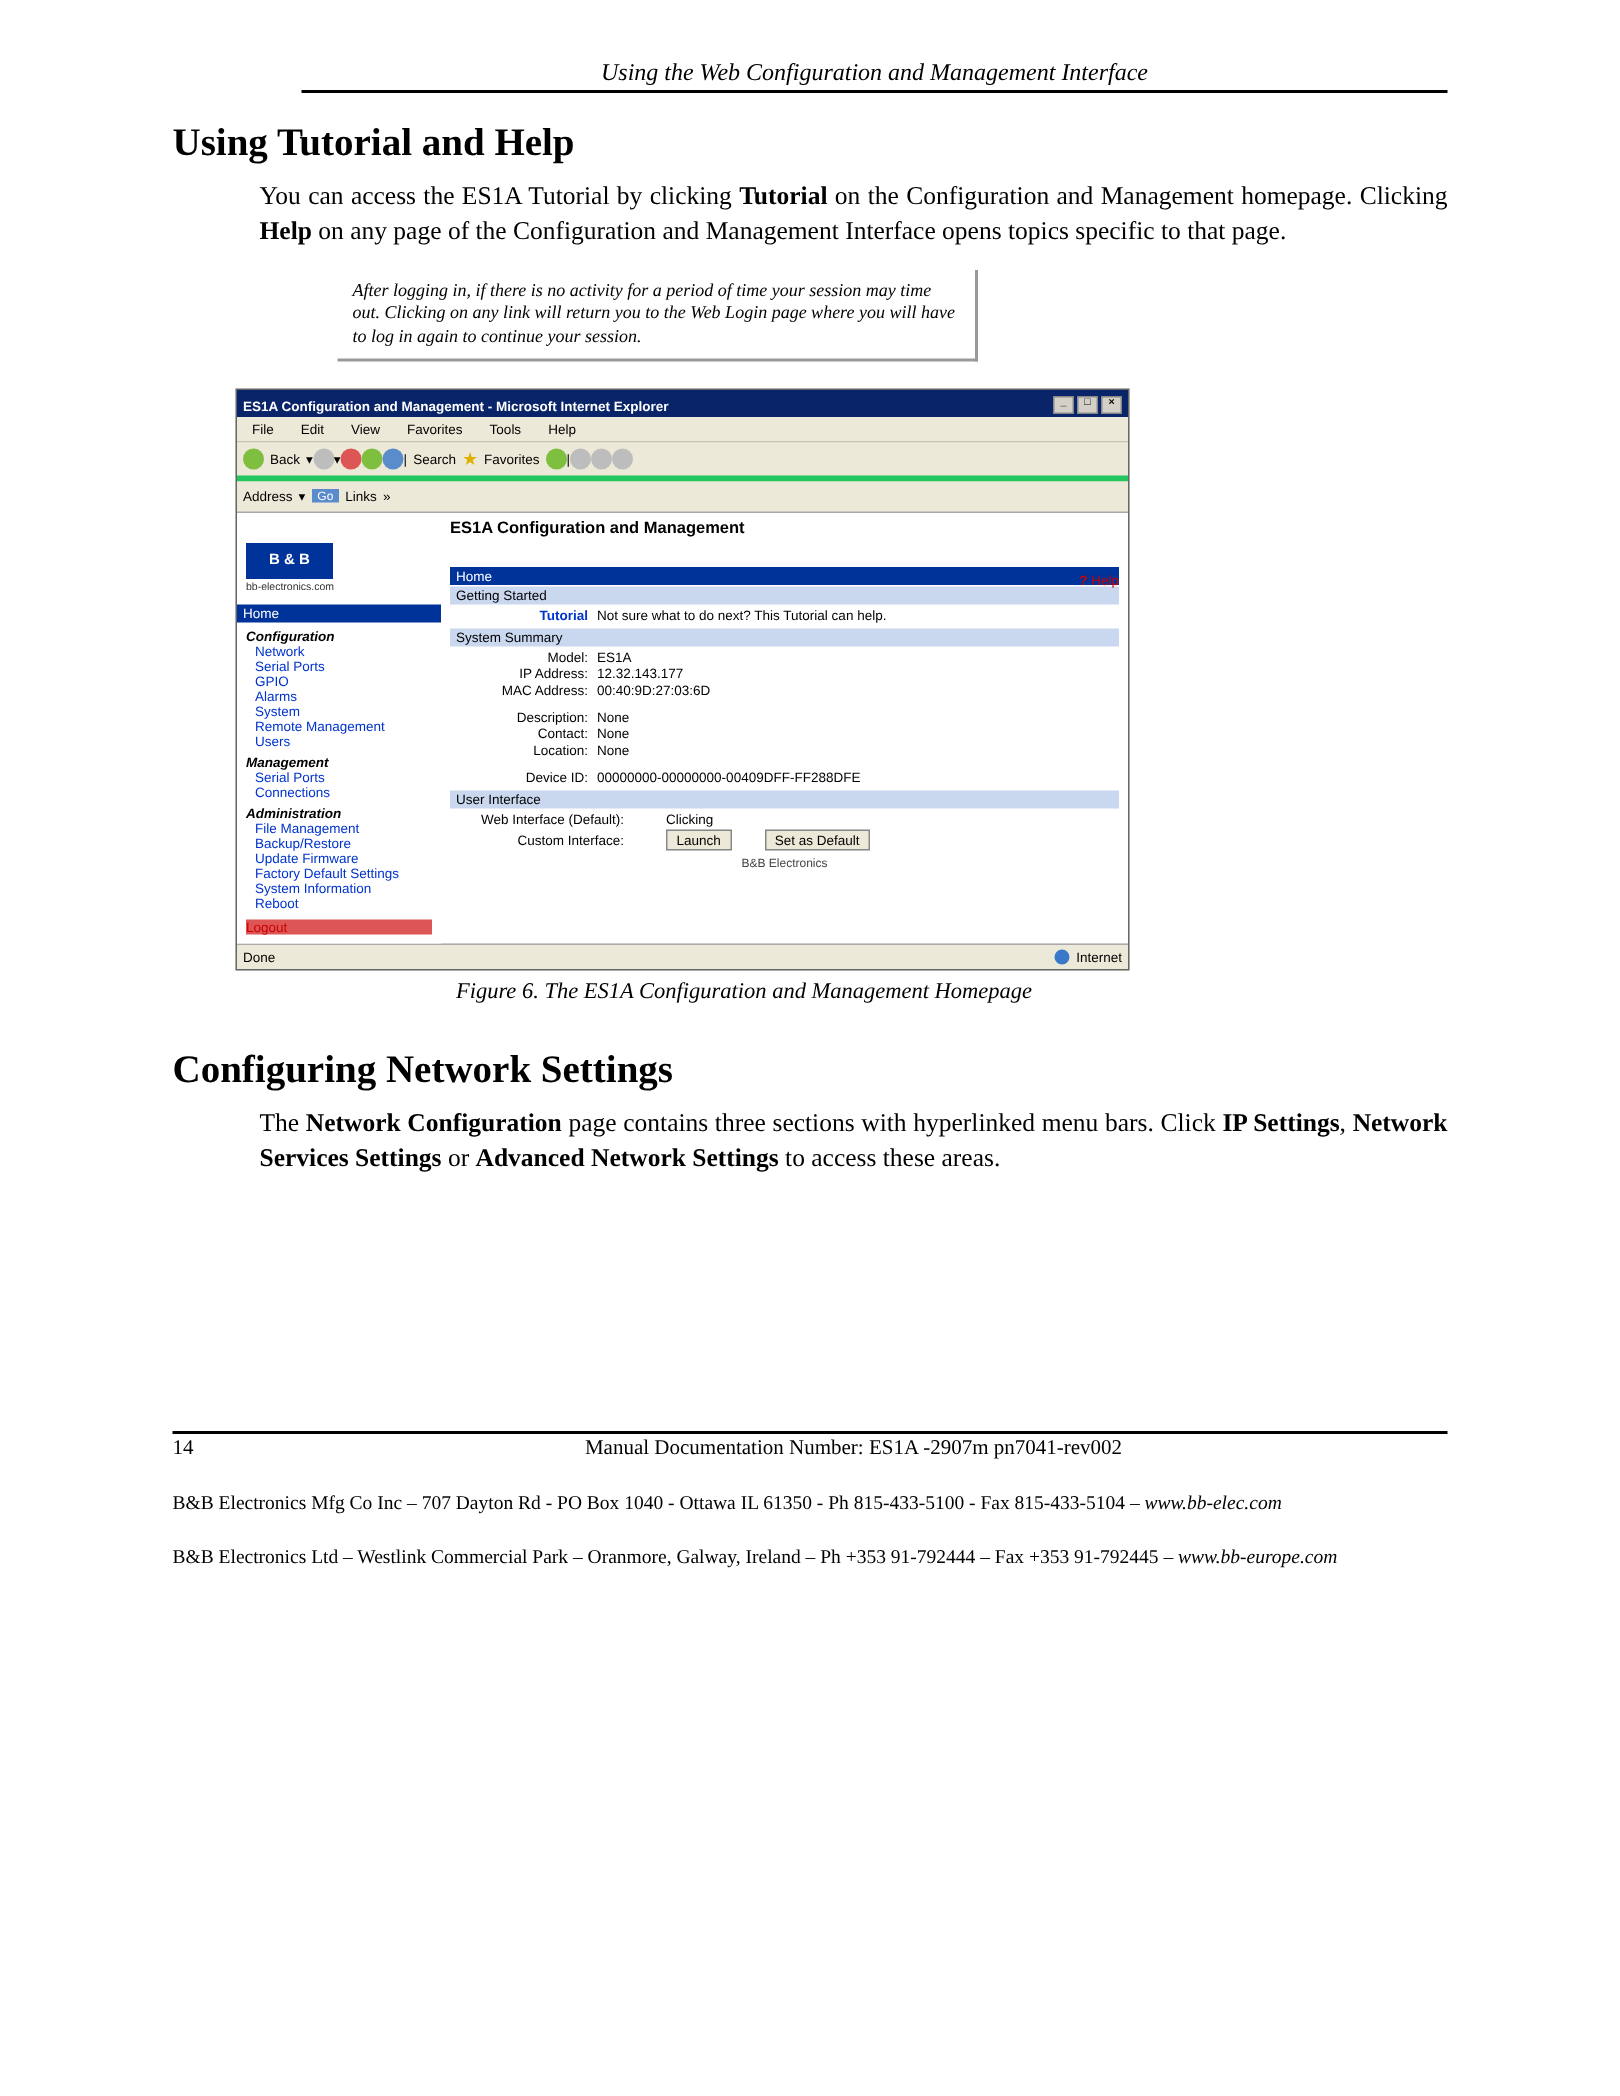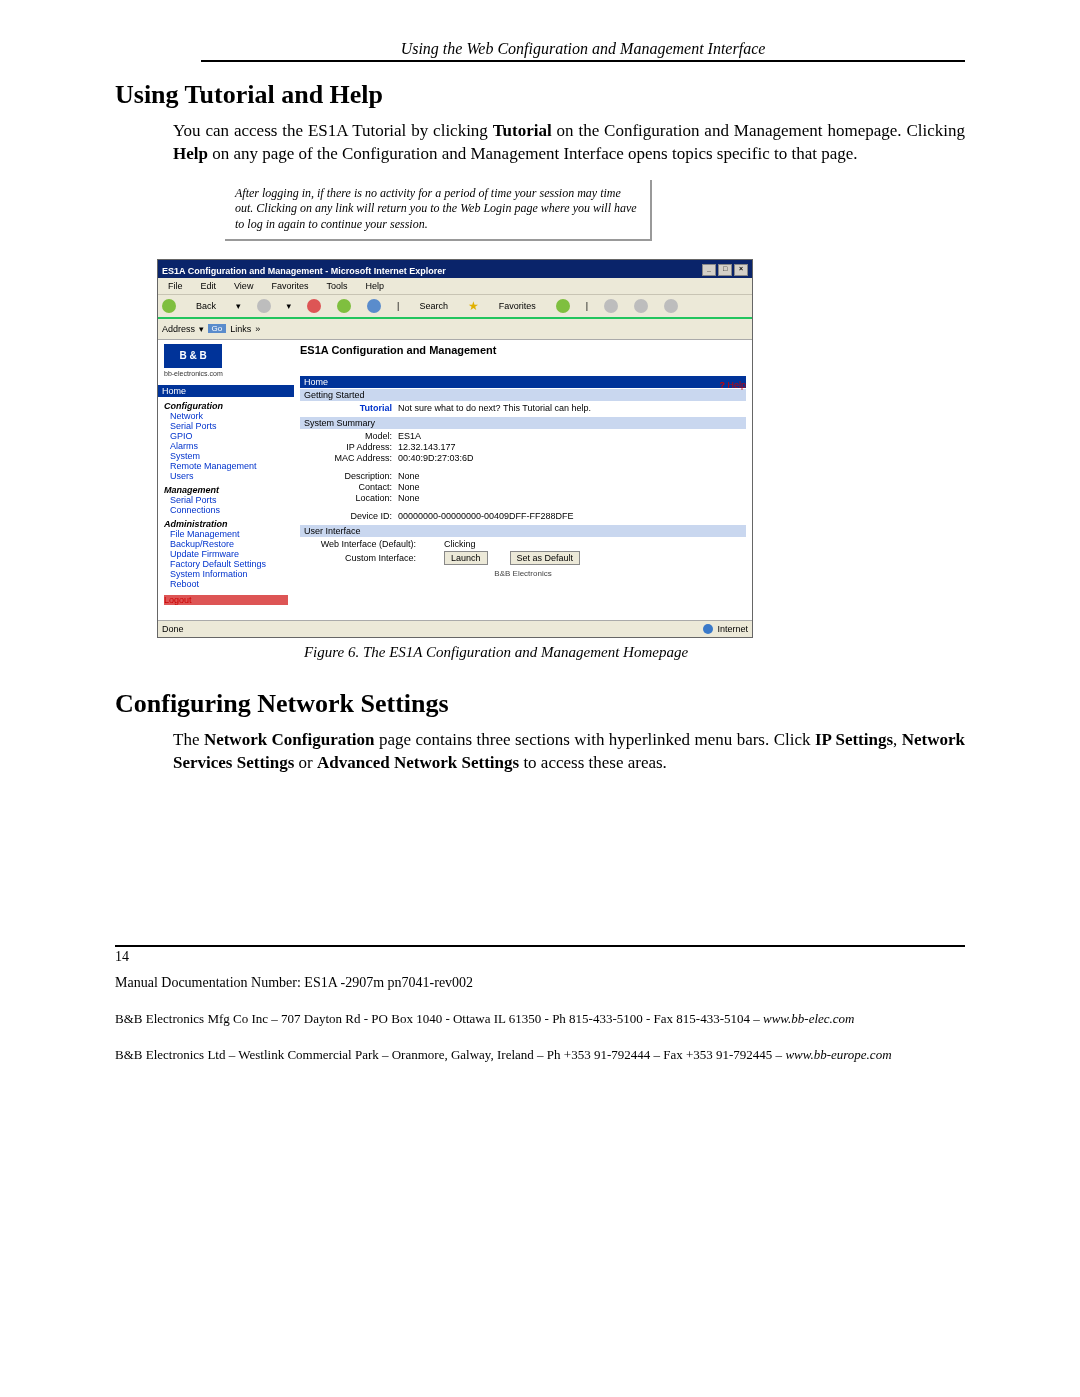--- a/index.html
+++ b/index.html
@@ -77,22 +77,22 @@
     font-size:9px;
     display:flex;
     gap: 10px;
     border-bottom:1px solid #c8c4b4;
   }
   .toolbar {
     background:#ece9d8;
     padding: 2px 4px;
     display:flex;
     align-items:center;
-    gap:16px;
-    border-bottom:2px solid #22c55e;
+    gap:0;
+    border-bottom:4px solid #22c55e;
     font-size:9px;
     height:18px;
   }
   .tb-btn { display:inline-block; padding:1px 4px; }
   .tb-icon { width:14px; height:14px; border-radius:7px; display:inline-block; vertical-align:middle;}
   .green { background:#7fbf3f; }
   .grey  { background:#bdbdbd; }
   .red   { background:#d55; }
   .blue  { background:#5a8ccc; }
   .yellowstar { color:#e0b000; font-size:12px;}
@@ -116,21 +116,21 @@
   }
   .addr-go { background:#5a8ccc; color:#fff; padding:0 4px; font-size:8px;}
 
   .content {
     display:flex;
     background:#fff;
     min-height: 280px;
   }
   .sidebar {
     width: 124px;
-    padding: 4px 6px 6px 6px;
+    padding: 20px 6px 6px 6px;
     font-size: 9px;
     background:#fff;
   }
   .sidebar .logo {
     width: 58px;
     height: 24px;
     background:#003399;
     color:#fff;
     font-weight:bold;
     font-size:10px;
@@ -201,23 +201,22 @@
     width: 594px;
   }
 
   
   .footer-line {
     border-top: 2px solid #000;
     margin-top: 170px;
     padding-top: 2px;
     font-size: 14px;
     display:flex;
-    gap: 10px;
+    gap: 26px;
     align-items:baseline;
-    flex-direction:column;
   }
   .footer-line .pg { width: 32px; }
   .footer-sub {
     font-size: 13px;
     text-align:left;
     margin-top:20px;
     line-height:1.3;
   }
   .footer-sub em { font-style: italic; }
 </style>

